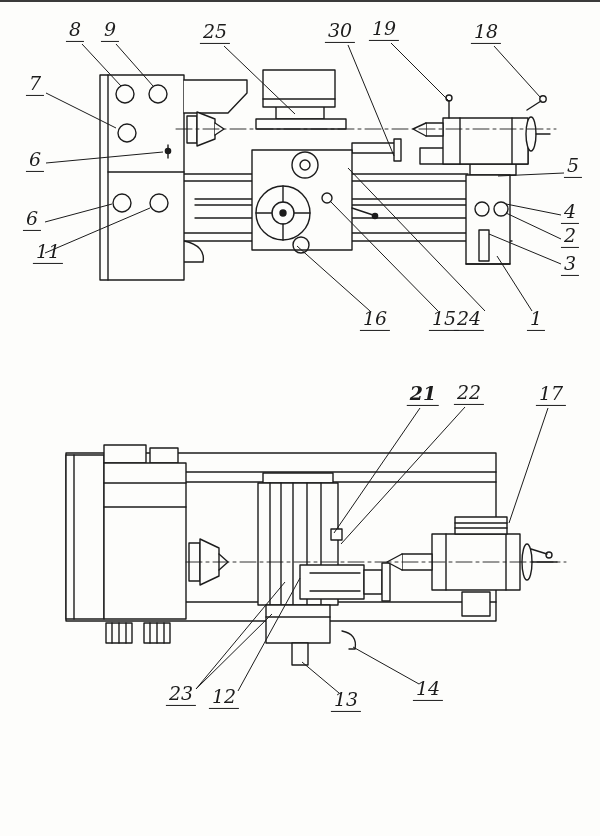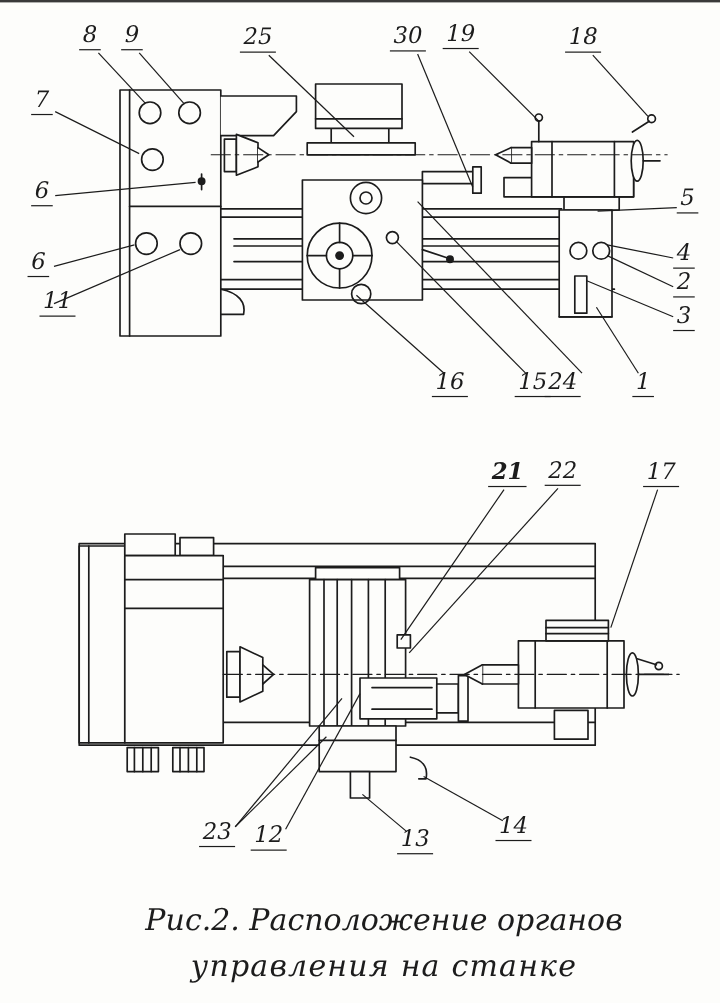--- a/index.html
+++ b/index.html
@@ -265,18 +265,14 @@
       <div class="callout" style="left: 536px; top: 319px;">1</div>
       <div class="callout" style="left: 423px; top: 394px; font-weight: bold;">21</div>
       <div class="callout" style="left: 469px; top: 393px;">22</div>
       <div class="callout" style="left: 551px; top: 394px;">17</div>
       <div class="callout" style="left: 181px; top: 694px;">23</div>
       <div class="callout" style="left: 224px; top: 697px;">12</div>
       <div class="callout" style="left: 346px; top: 700px; text-align: right;">13</div>
       <div class="callout" style="left: 428px; top: 689px; text-align: center;">14</div>
     </div>
 
-  <div class="caption">
-    <div class="cap-line1">Рис.2. Расположение органов</div>
-    <div class="cap-line2">управления  на станке</div>
-  </div>
 
 </div>
 
 </body></html>

